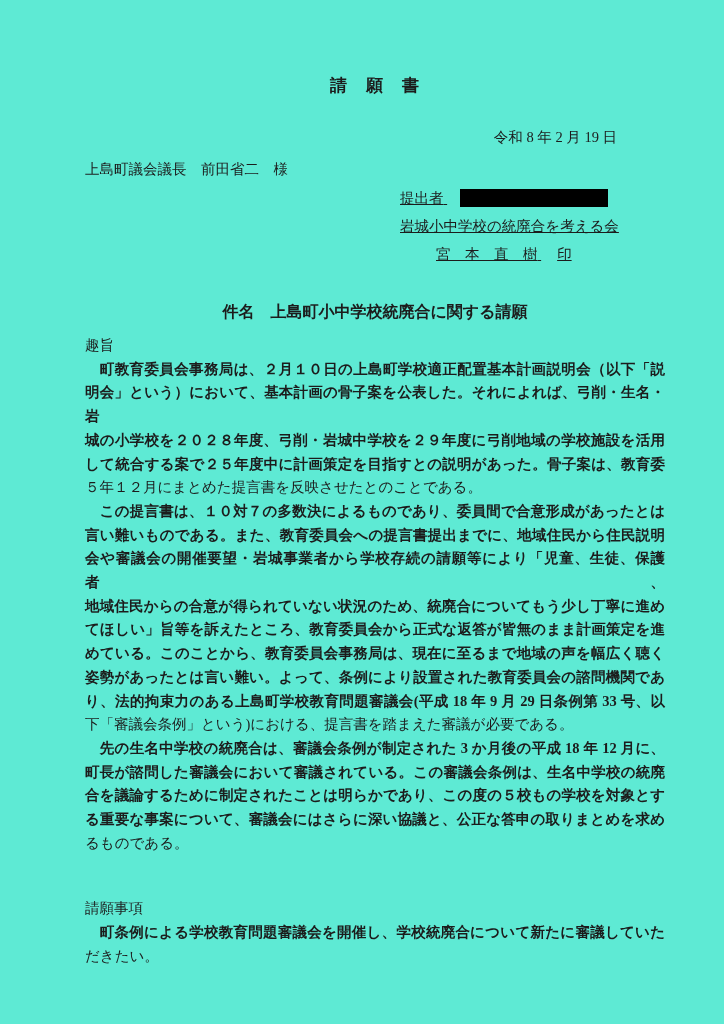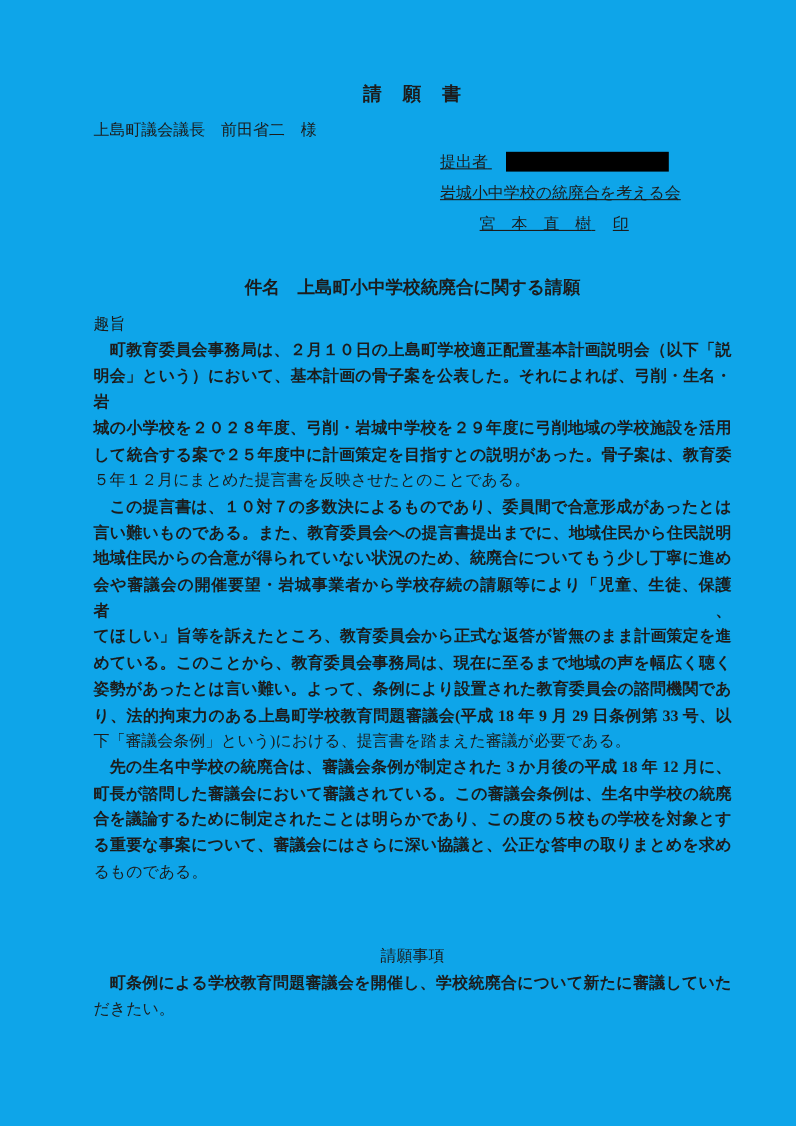--- a/index.html
+++ b/index.html
@@ -1,20 +1,20 @@
 <!DOCTYPE html>
 <html><head>
 <meta charset="utf-8">
 <style>
   html, body { margin: 0; padding: 0; background: #ffffff; }
   .page {
     position: relative;
     width: 724px;
     height: 1024px;
-    background: #0ea5e9;
+    background: #5eead4;
     color: #1c1c1c;
     font-family: "Liberation Serif", "DejaVu Serif", serif;
     box-sizing: border-box;
     padding: 76px 59px 4px 85px;
     overflow: hidden;
   }
   .title {
     margin: 0;
     font-size: 17px;
     font-weight: 600;
@@ -56,40 +56,41 @@
     font-size: 16px;
     font-weight: 600;
     text-align: center;
     line-height: 20px;
   }
   .section-heading {
     font-size: 14.5px;
     line-height: 23.7px;
     margin-top: 12px;
   }
-  #body-sections .section-heading:not(:first-child) { margin-top: 54px; text-align: center; }
+  #body-sections .section-heading:not(:first-child) { margin-top: 42px; }
   .paragraph { margin: 0; }
   .text-line {
     font-size: 14.5px;
     line-height: 23.7px;
     white-space: pre-wrap;
   }
   .text-line.just {
     text-align: justify;
     text-align-last: justify;
     font-weight: bold;
   }
 </style>
 </head>
 <body>
 
 <div class="page">
 
   <h1 class="title">請　願　書</h1>
 
+  <div class="date-line">令和 8 年 2 月 19 日</div>
 
   <div class="addressee-line">上島町議会議長　前田省二　様</div>
 
   <div class="submitter-block">
     <div class="submitter-label-line">
       <span>提出者</span>
       <span class="redaction-bar"></span>
     </div>
     <div class="submitter-org">岩城小中学校の統廃合を考える会</div>
     <div class="submitter-name-line">
@@ -105,22 +106,22 @@
       <div class="paragraph">
         <div class="text-line just">　町教育委員会事務局は、２月１０日の上島町学校適正配置基本計画説明会（以下「説</div>
         <div class="text-line just">明会」という）において、基本計画の骨子案を公表した。それによれば、弓削・生名・岩</div>
         <div class="text-line just">城の小学校を２０２８年度、弓削・岩城中学校を２９年度に弓削地域の学校施設を活用</div>
         <div class="text-line just">して統合する案で２５年度中に計画策定を目指すとの説明があった。骨子案は、教育委</div>
         <div class="text-line">５年１２月にまとめた提言書を反映させたとのことである。</div>
       </div>
       <div class="paragraph">
         <div class="text-line just">　この提言書は、１０対７の多数決によるものであり、委員間で合意形成があったとは</div>
         <div class="text-line just">言い難いものである。また、教育委員会への提言書提出までに、地域住民から住民説明</div>
+        <div class="text-line just">会や審議会の開催要望・岩城事業者から学校存続の請願等により「児童、生徒、保護者、</div>
         <div class="text-line just">地域住民からの合意が得られていない状況のため、統廃合についてもう少し丁寧に進め</div>
-        <div class="text-line just">会や審議会の開催要望・岩城事業者から学校存続の請願等により「児童、生徒、保護者、</div>
         <div class="text-line just">てほしい」旨等を訴えたところ、教育委員会から正式な返答が皆無のまま計画策定を進</div>
         <div class="text-line just">めている。このことから、教育委員会事務局は、現在に至るまで地域の声を幅広く聴く</div>
         <div class="text-line just">姿勢があったとは言い難い。よって、条例により設置された教育委員会の諮問機関であ</div>
         <div class="text-line just">り、法的拘束力のある上島町学校教育問題審議会(平成 18 年 9 月 29 日条例第 33 号、以</div>
         <div class="text-line">下「審議会条例」という)における、提言書を踏まえた審議が必要である。</div>
       </div>
       <div class="paragraph">
         <div class="text-line just">　先の生名中学校の統廃合は、審議会条例が制定された 3 か月後の平成 18 年 12 月に、</div>
         <div class="text-line just">町長が諮問した審議会において審議されている。この審議会条例は、生名中学校の統廃</div>
         <div class="text-line just">合を議論するために制定されたことは明らかであり、この度の５校もの学校を対象とす</div>

